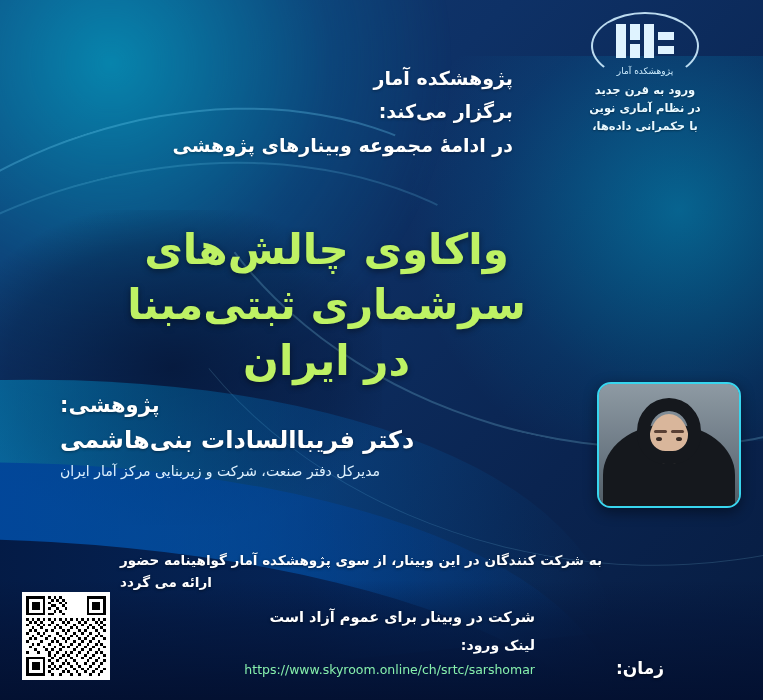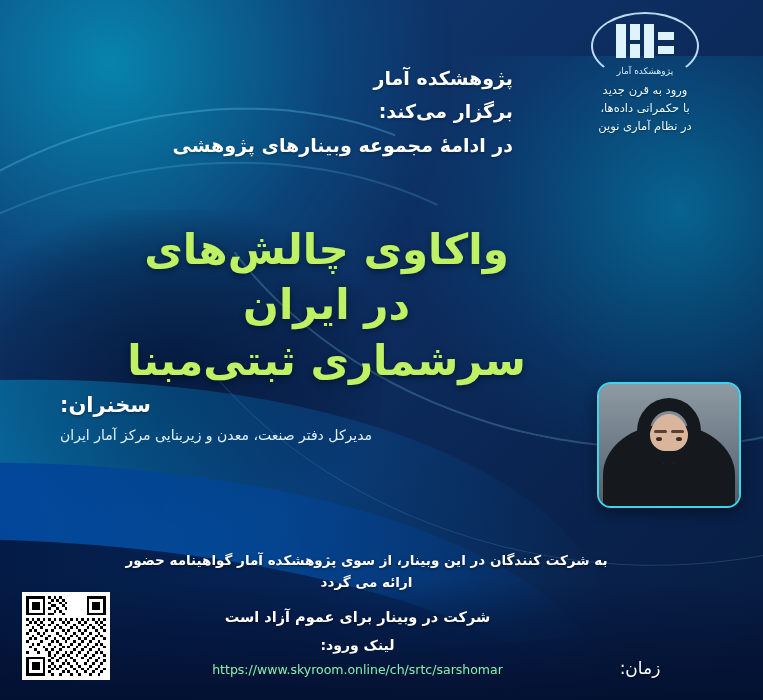--- a/index.html
+++ b/index.html
@@ -155,21 +155,21 @@
     left: 0; right: 0;
     font-size: 9px;
     color: #cfeeff;
     letter-spacing: 0.5px;
   }
   .logo-sub {
     margin-top: 14px;
     font-size: 11.5px;
     line-height: 1.55;
     color: #eaf9ff;
-    font-weight: normal;
+    font-weight: bold;
     text-shadow: 0 1px 2px rgba(0,0,0,0.35);
   }
   
   .intro {
     position: absolute;
     top: 62px;
     right: 0;
     left: 0;
     padding-right: 250px;
     padding-left: 40px;
@@ -304,46 +304,46 @@
     border: 13px solid #15181d;
     border-radius: 50% 50% 44% 44%;
     box-sizing: border-box;
   }
   
   .cert {
     position: absolute;
     top: 550px;
     right: 150px;
     left: 120px;
-    text-align: center;
+    text-align: left;
     color: #ffffff;
     font-size: 13.5px;
     font-weight: bold;
     line-height: 1.6;
     text-shadow: 0 1px 3px rgba(0,0,0,0.5);
   }
   
   .time-block {
     position: absolute;
     right: 28px;
     bottom: 16px;
     width: 190px;
     text-align: center;
     color: #ffffff;
-    font-weight: normal;
+    font-weight: bold;
     font-size: 17px;
     line-height: 1.75;
     text-shadow: 0 1px 3px rgba(0,0,0,0.5);
   }
   .center-block {
     position: absolute;
     left: 180px;
     right: 228px;
     bottom: 18px;
-    text-align: center;
+    text-align: right;
     color: #ffffff;
   }
   .center-block .free {
     font-size: 14.5px;
     font-weight: bold;
     line-height: 1.9;
     text-shadow: 0 1px 3px rgba(0,0,0,0.5);
   }
   .center-block .linklabel {
     font-size: 14px;
@@ -393,53 +393,54 @@
       <div class="bar" style="left:14px; top:14px; width:10px; height:34px;"></div>
       <div class="bar" style="left:28px; top:14px; width:10px; height:16px;"></div>
       <div class="bar" style="left:28px; top:34px; width:10px; height:14px;"></div>
       <div class="bar" style="left:42px; top:14px; width:10px; height:34px;"></div>
       <div class="bar" style="left:56px; top:22px; width:16px; height:8px;"></div>
       <div class="bar" style="left:56px; top:36px; width:16px; height:8px;"></div>
       <div class="logo-arc-text">پژوهشکده آمار</div>
     </div>
     <div class="logo-sub">
       <div>ورود به قرن جدید</div>
+      <div>در نظام آماری نوین</div>
       <div>با حکمرانی داده‌ها،</div>
-      <div>در نظام آماری نوین</div>
     </div>
   </div>
 
   <div class="intro">
     <div class="intro-line l1">پژوهشکده آمار</div>
     <div class="intro-line">برگزار می‌کند:</div>
     <div class="intro-line">در ادامهٔ مجموعه وبینارهای پژوهشی</div>
   </div>
 
   <div class="title">
     <span class="ln">واکاوی چالش‌های</span>
+    <span class="ln">سرشماری ثبتی‌مبنا</span>
     <span class="ln">در ایران</span>
-    <span class="ln">سرشماری ثبتی‌مبنا</span>
   </div>
 
   <div class="photo">
     <div class="wall"></div>
     <div class="chador"></div>
     <div class="face">
       <div class="brow l"></div>
       <div class="brow r"></div>
       <div class="eye l"></div>
       <div class="eye r"></div>
       <div class="mouth"></div>
     </div>
     <div class="hood"></div>
   </div>
 
   <div class="speaker">
-    <div class="speaker-label">سخنران:</div>
-    <div class="speaker-role">مدیرکل دفتر صنعت، معدن و زیربنایی مرکز آمار ایران</div>
+    <div class="speaker-label">پژوهشی:</div>
+    <div class="speaker-name">دکتر فریباالسادات بنی‌هاشمی</div>
+    <div class="speaker-role">مدیرکل دفتر صنعت، شرکت و زیربنایی مرکز آمار ایران</div>
   </div>
 
   <div class="cert">به شرکت کنندگان در این وبینار، از سوی پژوهشکده آمار گواهینامه حضور ارائه می گردد</div>
 
   <div class="time-block">
     <div>زمان:</div>
   </div>
 
   <div class="center-block">
     <div class="free">شرکت در وبینار برای عموم آزاد  است</div>

